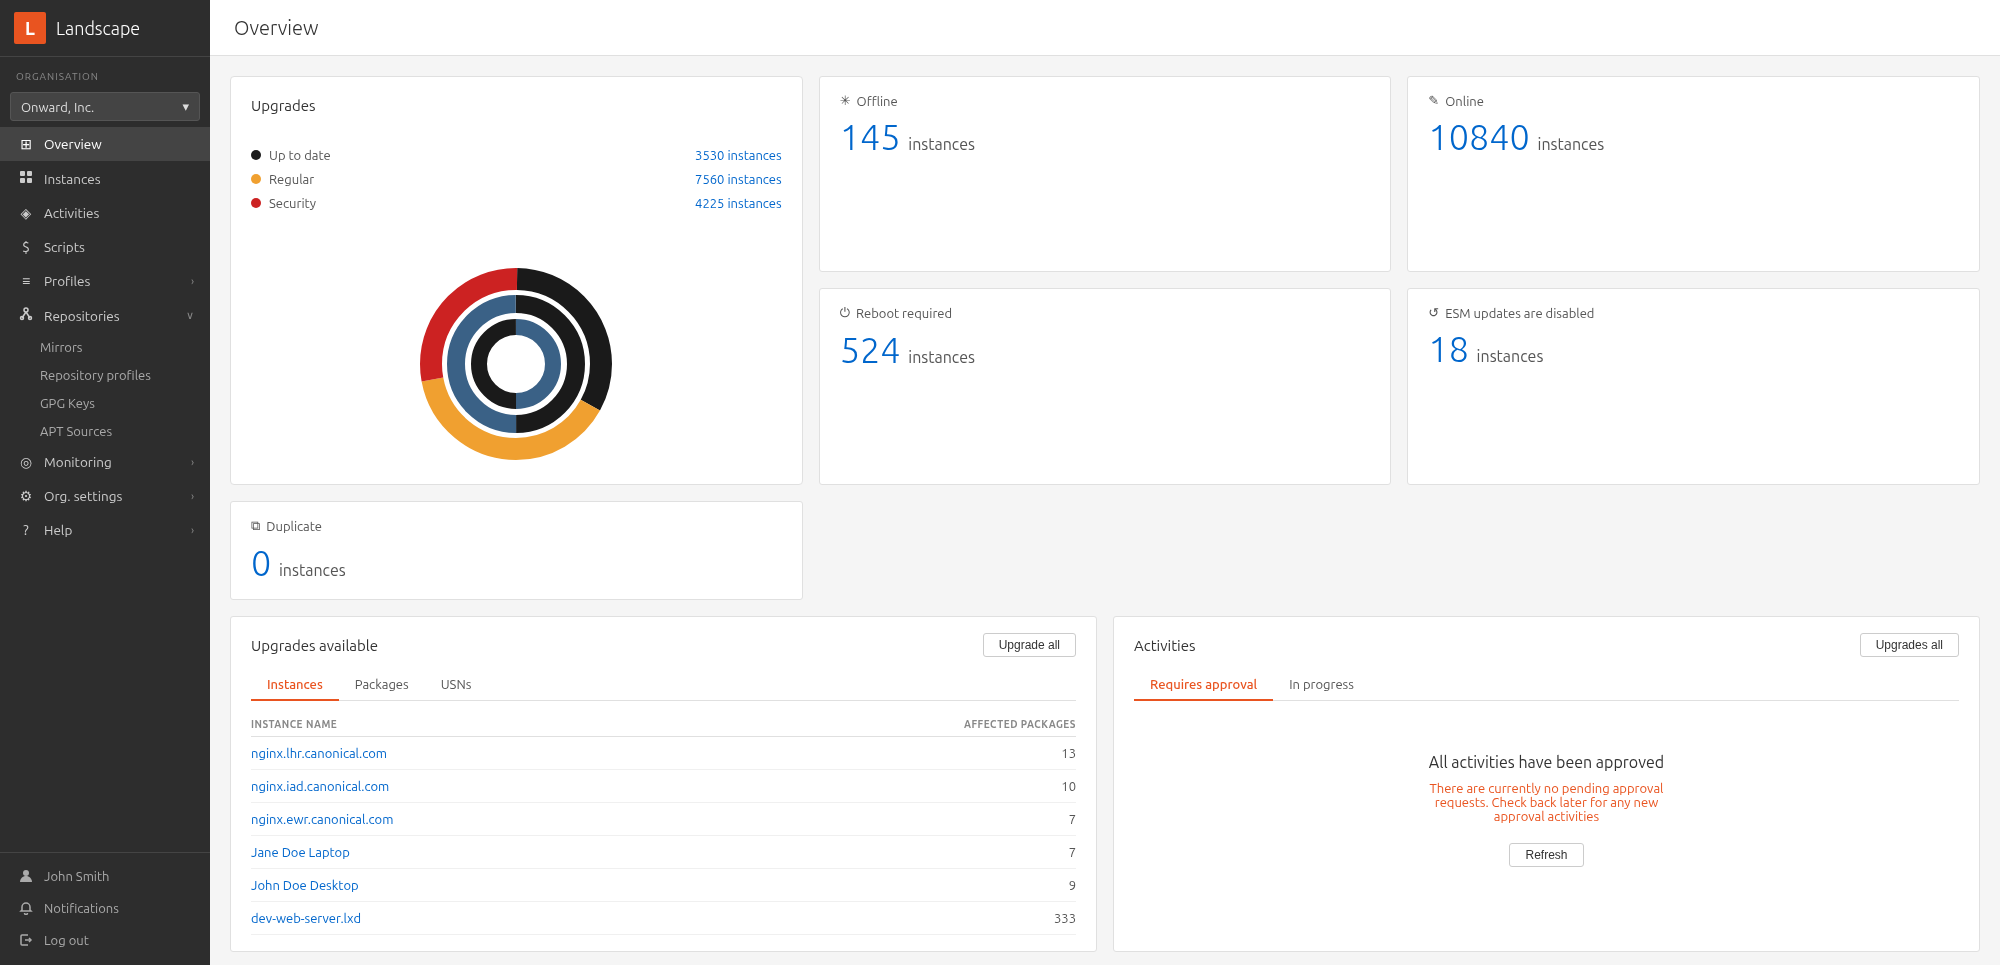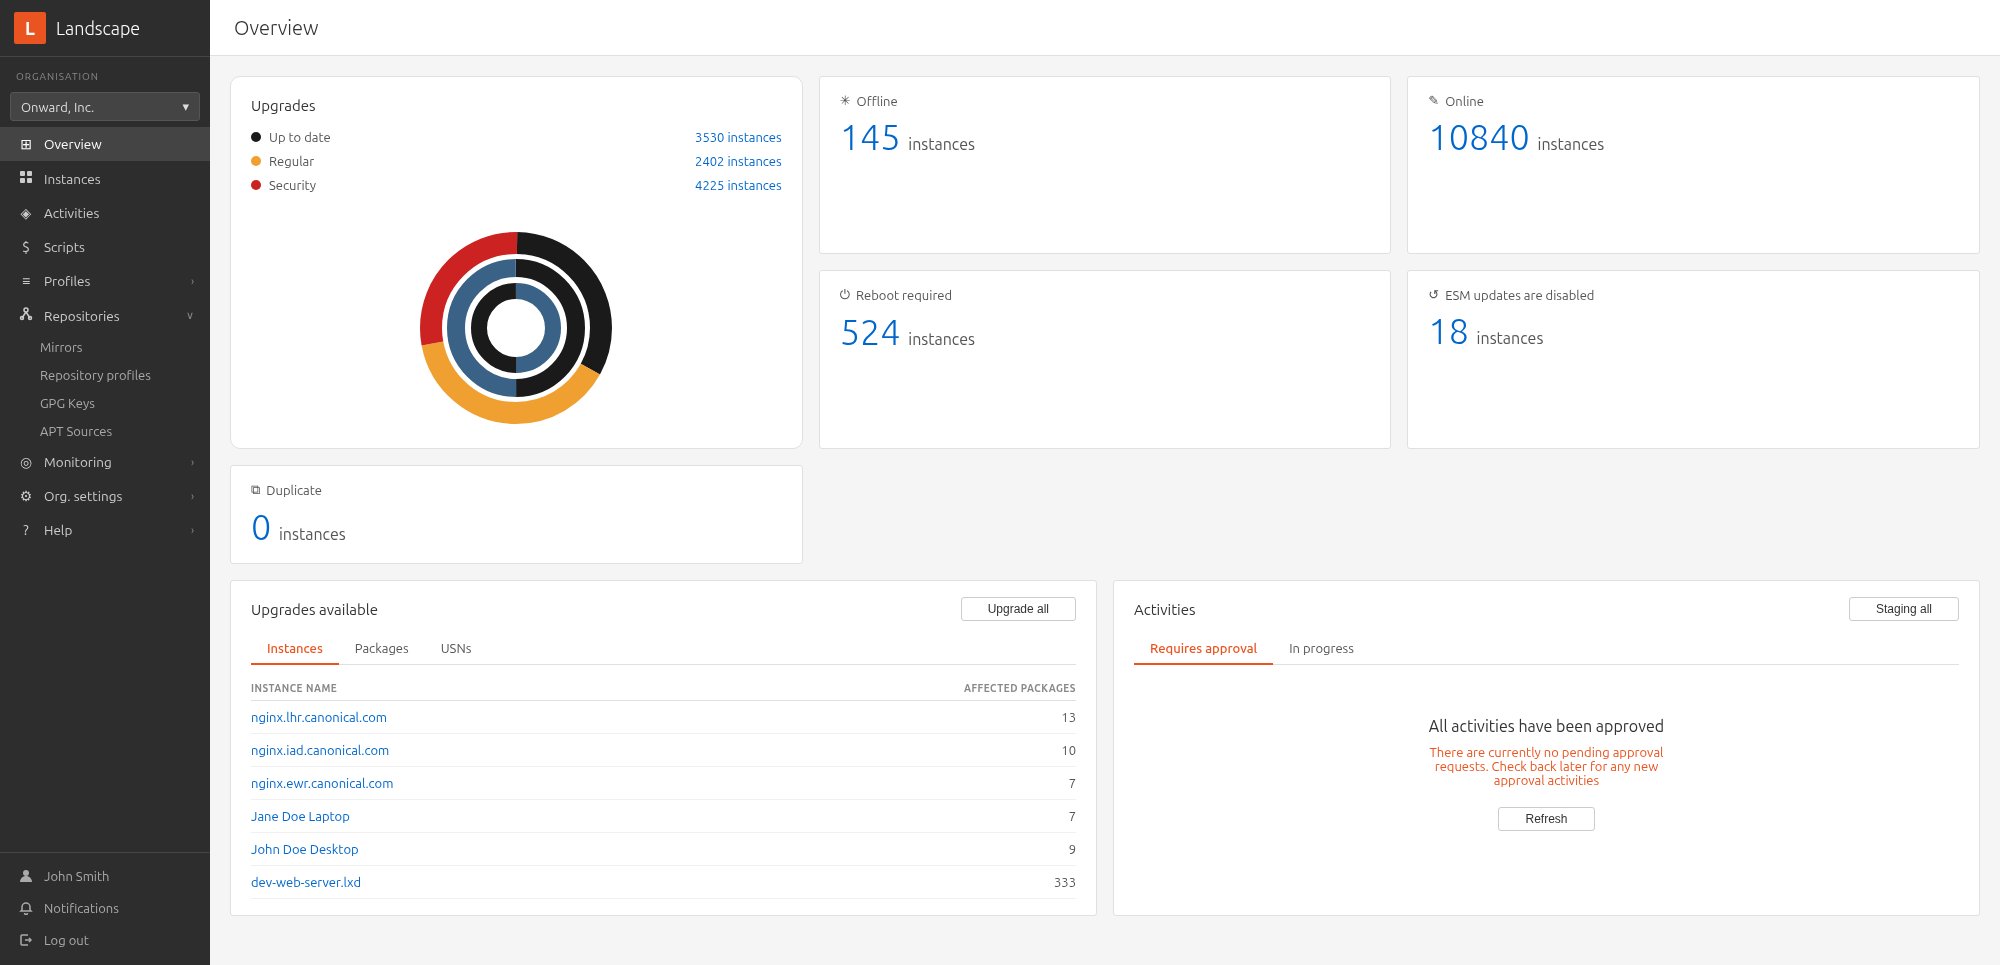--- a/index.html
+++ b/index.html
@@ -123,24 +123,25 @@
       grid-template-columns: 1fr 1fr 1fr;
       grid-template-rows: auto auto;
       gap: 16px;
       margin-bottom: 16px;
     }
     .upgrades-card {
       grid-column: 1;
       grid-row: 1 / 3;
       background: white;
       border: 1px solid #e0e0e0;
-      border-radius: 10px;
+      border-radius: 4px;
       padding: 20px;
       display: flex;
       flex-direction: column;
+      gap: 18px;
     }
     .stat-card {
       background: white;
       border: 1px solid #e0e0e0;
       border-radius: 3px;
       padding: 16px 20px;
     }
     .card-title {
       font-size: 13px;
       color: #555;
@@ -198,21 +199,21 @@
     .bottom-card-header {
       display: flex;
       align-items: center;
       justify-content: space-between;
       margin-bottom: 12px;
     }
     .bottom-card-title { font-size: 15px; color: #333; }
     .btn-outline {
       border: 1px solid #ccc;
       background: white;
-      padding: 4px 26px;
+      padding: 4px 15px;
       border-radius: 3px;
       font-size: 12px;
       cursor: pointer;
       color: #333;
     }
 
     
     .tabs { display: flex; border-bottom: 1px solid #e0e0e0; margin-bottom: 12px; }
     .tab {
       padding: 8px 16px;
@@ -407,21 +408,21 @@
         <div class="upgrades-title">Upgrades</div>
         <div class="upgrades-legend">
           <div class="legend-item">
             <span class="legend-dot" style="background:#1a1a1a"></span>
             <span>Up to date</span>
             <a class="legend-link">3530 instances</a>
           </div>
           <div class="legend-item">
             <span class="legend-dot" style="background:#f0a030"></span>
             <span>Regular</span>
-            <a class="legend-link">2402 instances</a>
+            <a class="legend-link">7560 instances</a>
           </div>
           <div class="legend-item">
             <span class="legend-dot" style="background:#cc2222"></span>
             <span>Security</span>
             <a class="legend-link">4225 instances</a>
           </div>
         </div>
         <div class="donut-container">
 
           <svg width="200" height="200" viewBox="0 0 200 200">
@@ -524,21 +525,21 @@
               <td class="link">dev-web-server.lxd</td>
               <td class="right">333</td>
             </tr>
           </tbody>
         </table>
       </div>
 
       <div class="bottom-card">
         <div class="bottom-card-header">
           <span class="bottom-card-title">Activities</span>
-          <button class="btn-outline">Staging all</button>
+          <button class="btn-outline">Upgrades all</button>
         </div>
         <div class="tabs">
           <div class="tab active">Requires approval</div>
           <div class="tab">In progress</div>
         </div>
         <div class="activities-empty">
           <div class="activities-empty-title">All activities have been approved</div>
           <div class="activities-empty-desc">There are currently no pending approval requests. Check back later for any new approval activities</div>
           <button class="btn-outline">Refresh</button>
         </div>

